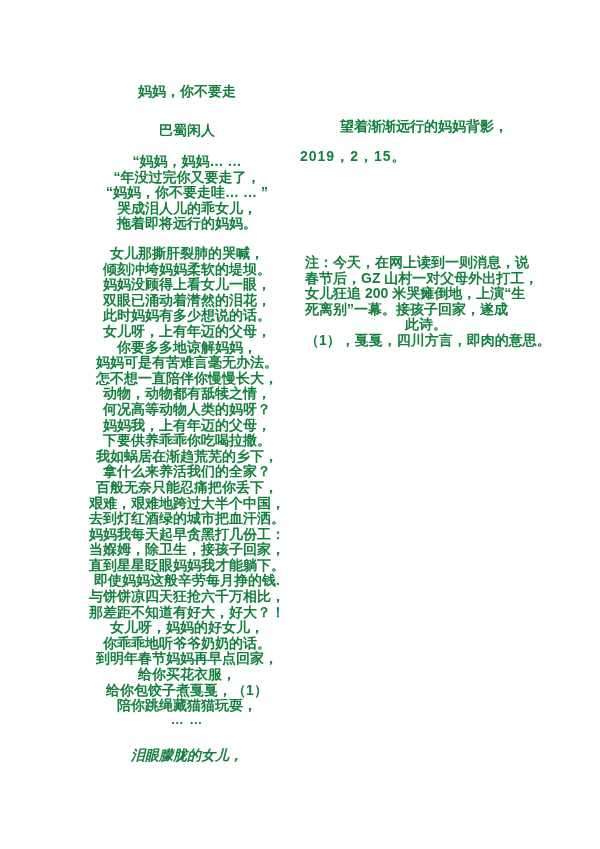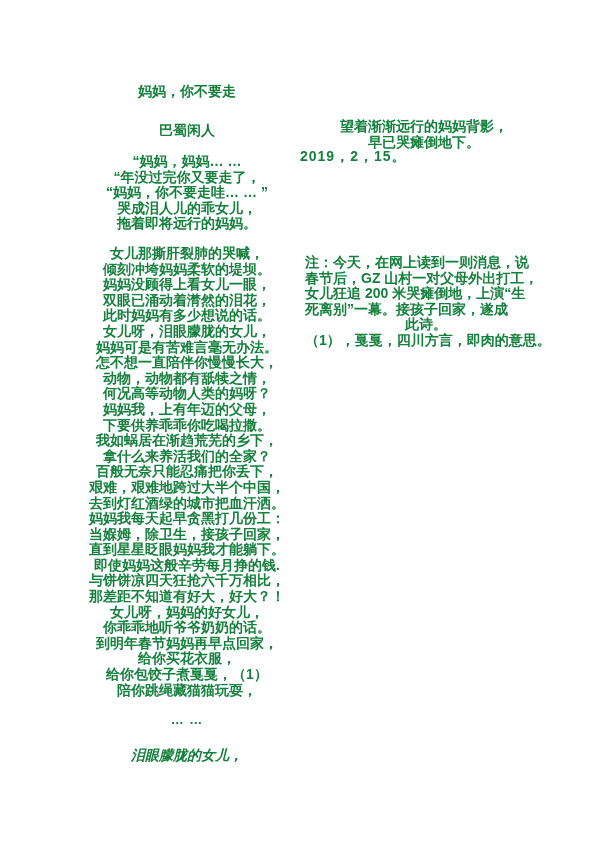--- a/index.html
+++ b/index.html
@@ -55,21 +55,22 @@
       <div class="poem-line">哭成泪人儿的乖女儿，</div>
       <div class="poem-line">拖着即将远行的妈妈。</div>
     </div>
 
   <div class="block left-col stanza-2">
       <div class="poem-line">女儿那撕肝裂肺的哭喊，</div>
       <div class="poem-line">倾刻冲垮妈妈柔软的堤坝。</div>
       <div class="poem-line">妈妈没顾得上看女儿一眼，</div>
       <div class="poem-line">双眼已涌动着潸然的泪花，</div>
       <div class="poem-line">此时妈妈有多少想说的话。</div>
-      <div class="poem-line">女儿呀，泪眼朦胧的女儿，</div>
+      <div class="poem-line">女儿呀，上有年迈的父母，</div>
+      <div class="poem-line">你要多多地谅解妈妈，</div>
       <div class="poem-line">妈妈可是有苦难言毫无办法。</div>
       <div class="poem-line">怎不想一直陪伴你慢慢长大，</div>
       <div class="poem-line">动物，动物都有舐犊之情，</div>
       <div class="poem-line">何况高等动物人类的妈呀？</div>
       <div class="poem-line">妈妈我，上有年迈的父母，</div>
       <div class="poem-line">下要供养乖乖你吃喝拉撒。</div>
       <div class="poem-line">我如蜗居在渐趋荒芜的乡下，</div>
       <div class="poem-line">拿什么来养活我们的全家？</div>
       <div class="poem-line">百般无奈只能忍痛把你丢下，</div>
       <div class="poem-line">艰难，艰难地跨过大半个中国，</div>
@@ -87,21 +88,20 @@
       <div class="poem-line">给你包饺子煮戛戛，（1）</div>
       <div class="poem-line">陪你跳绳藏猫猫玩耍，</div>
     </div>
 
   <div class="block left-col ellipsis-line">… …</div>
 
   <div class="block left-col closing-line">泪眼朦胧的女儿，</div>
 
   <div class="block continuation">
       <div class="poem-line">望着渐渐远行的妈妈背影，</div>
-      <div class="poem-line">早已哭瘫倒地下。</div>
     </div>
 
   <div class="block poem-date">2019，2，15。</div>
 
   <div class="block note-block">
       <div class="note-line">注：今天，在网上读到一则消息，说</div>
       <div class="note-line">春节后，GZ 山村一对父母外出打工，</div>
       <div class="note-line">女儿狂追 200 米哭瘫倒地，上演“生</div>
       <div class="note-line">死离别”一幕。接孩子回家，遂成</div>
       <div class="note-line">此诗。</div>

